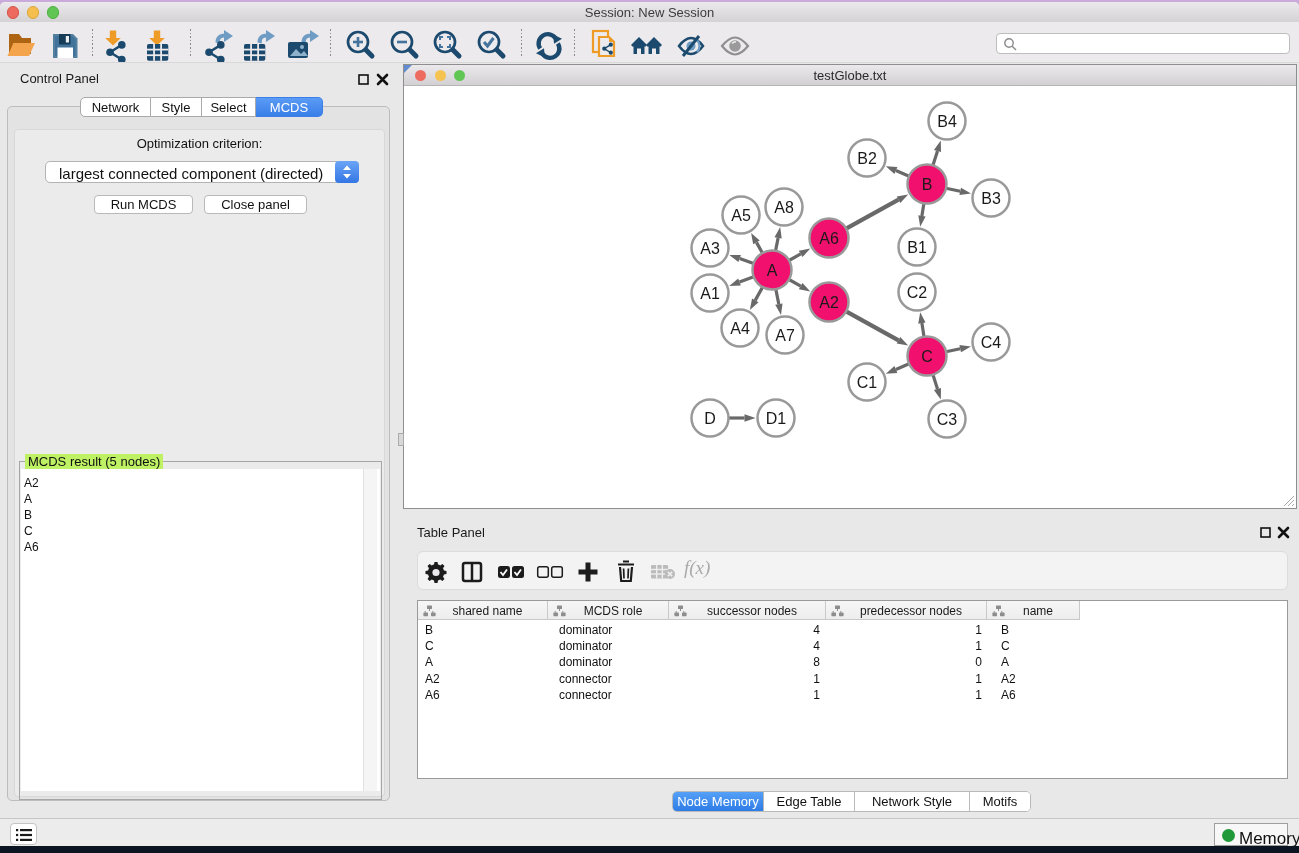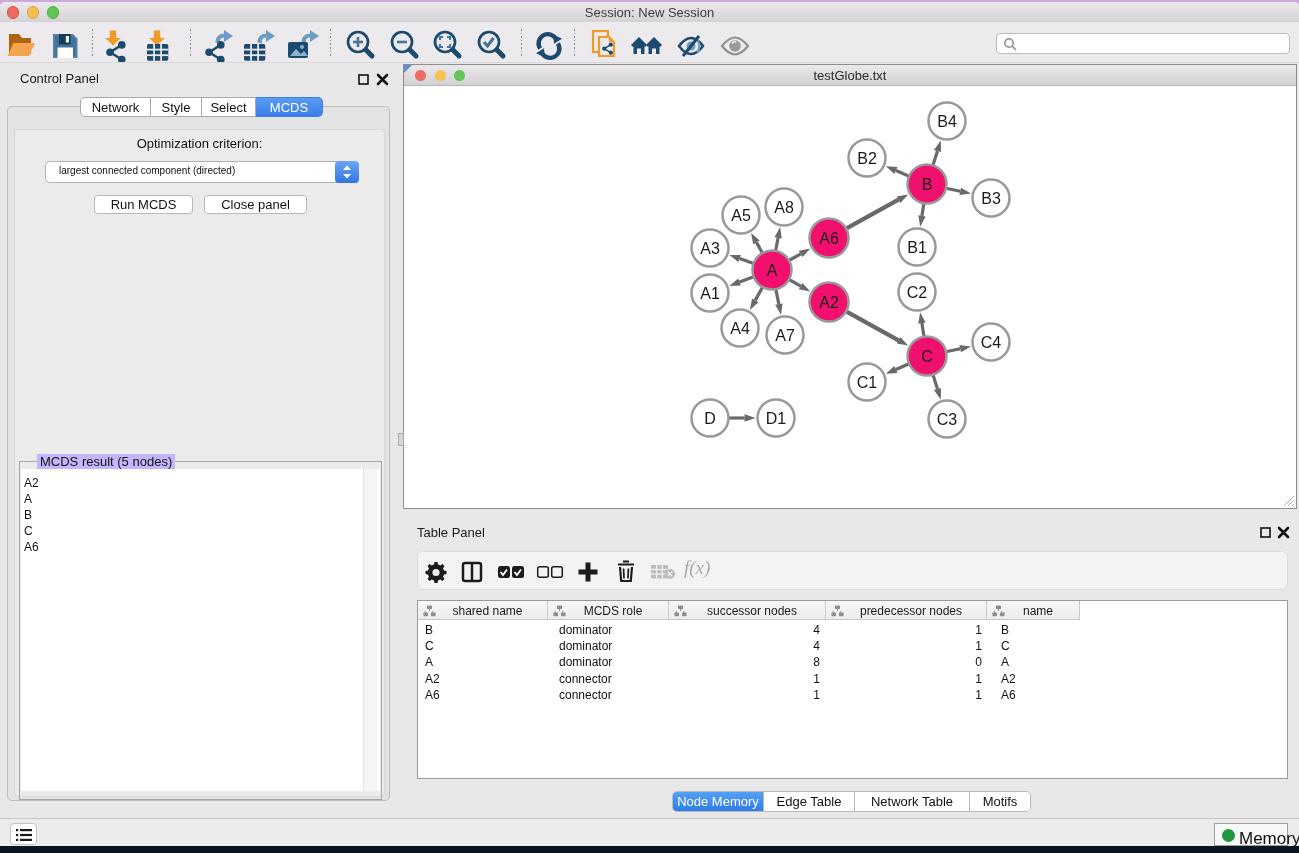--- a/index.html
+++ b/index.html
@@ -22,27 +22,27 @@
 .tab { font-size:13px; color:#111; background:#fff; border:1px solid #a9a9a9; border-left:none;
   display:flex; align-items:center; justify-content:center; }
 .tab.first { border-left:1px solid #a9a9a9; border-radius:5px 0 0 5px; }
 .tab.last { border-radius:0 5px 5px 0; }
 .tab.sel { background:linear-gradient(#5a9bf5,#3a7fe8); border-color:#3a7fe8; color:#fff; }
 #tabpane { position:absolute; left:7px; top:43px; width:383px; height:695px;
   background:#e3e3e3; border:1px solid #bcbcbc; border-radius:5px; }
 #innerpane { position:absolute; left:6px; top:22px; width:371px; height:668px;
   background:#ebebeb; border:1px solid #d8d8d8; border-radius:4px; }
 #combo { position:absolute; left:30px; top:31px; width:314px; height:22px; background:#fff;
-  border:1px solid #b3b3b3; border-radius:5px; font-size:10px; color:#111; }
+  border:1px solid #b3b3b3; border-radius:5px; font-size:15px; color:#111; }
 #combocap { position:absolute; right:-1px; top:-1px; width:24px; height:22px;
   background:linear-gradient(#6ba5f7,#3376e4); border-radius:4px; }
 .btn { position:absolute; height:19px; background:#fff; border:1px solid #b9b9b9; border-radius:4px;
   font-size:13px; color:#111; text-align:center; }
 #groupbox { position:absolute; left:4px; top:331px; width:363px; height:339px; border:1px solid #a6a6a6; }
-#grouplabel { position:absolute; left:17px; top:-8px; background:#c4b5fd; padding:0 3px; font-size:13px; color:#111; }
+#grouplabel { position:absolute; left:5px; top:-8px; background:#bef264; padding:0 3px; font-size:13px; color:#111; }
 #mlist { position:absolute; left:1px; top:7px; width:359px; height:322px; background:#fff; font-size:12px; color:#111; }
 #mscroll { position:absolute; right:3px; top:0; width:14px; height:322px; background:#f5f5f5; border-left:1px solid #e2e2e2; }
 #netwin { position:absolute; left:403px; top:64px; width:894px; height:445px;
   background:#fff; border:1px solid #8e8e8e; }
 #nettitle { position:absolute; left:0; top:0; width:100%; height:21px;
   background:linear-gradient(#ebe9eb,#d2d0d2); border-bottom:1px solid #b5b5b5; }
 .tl2 { position:absolute; top:5px; width:11px; height:11px; border-radius:50%; }
 #tablepanel { position:absolute; left:403px; top:509px; width:896px; height:309px; background:#e8e8e8; }
 #ttoolbar { position:absolute; left:14px; top:42px; width:871px; height:39px; background:#f3f3f3;
   border:1px solid #dcdcdc; border-radius:6px; }
@@ -506,21 +506,21 @@
       <div class="trow" style="left:583px; top:70px; width:85px;">A2</div>
       <div class="trow" style="left:7px; top:86px; width:120px;">A6</div>
       <div class="trow" style="left:141px; top:86px; width:115px;">connector</div>
       <div class="trow" style="left:255px; top:86px; width:147px; text-align:right;">1</div>
       <div class="trow" style="left:412px; top:86px; width:152px; text-align:right;">1</div>
       <div class="trow" style="left:583px; top:86px; width:85px;">A6</div>
 </div>
 <div id="segctl">
 <div class="seg sel" style="width:91px;">Node Memory</div>
 <div class="seg" style="width:91px;">Edge Table</div>
-<div class="seg" style="width:115px;">Network Table</div>
+<div class="seg" style="width:115px;">Network Style</div>
 <div class="seg" style="width:60px;">Motifs</div>
 </div>
 </div>
 <div id="statusbar">
 <div class="sbtn" style="left:10px; top:4px; width:27px; height:22px;">
 <svg width="16" height="14" viewBox="0 0 16 14" style="position:absolute;left:5px;top:4px;">
         <g fill="#1a1a1a">
 <rect x="0" y="1" width="2.2" height="2.2"></rect>
           <rect x="4" y="1" width="12" height="2.2"></rect>
 <rect x="0" y="5.9" width="2.2" height="2.2"></rect>

